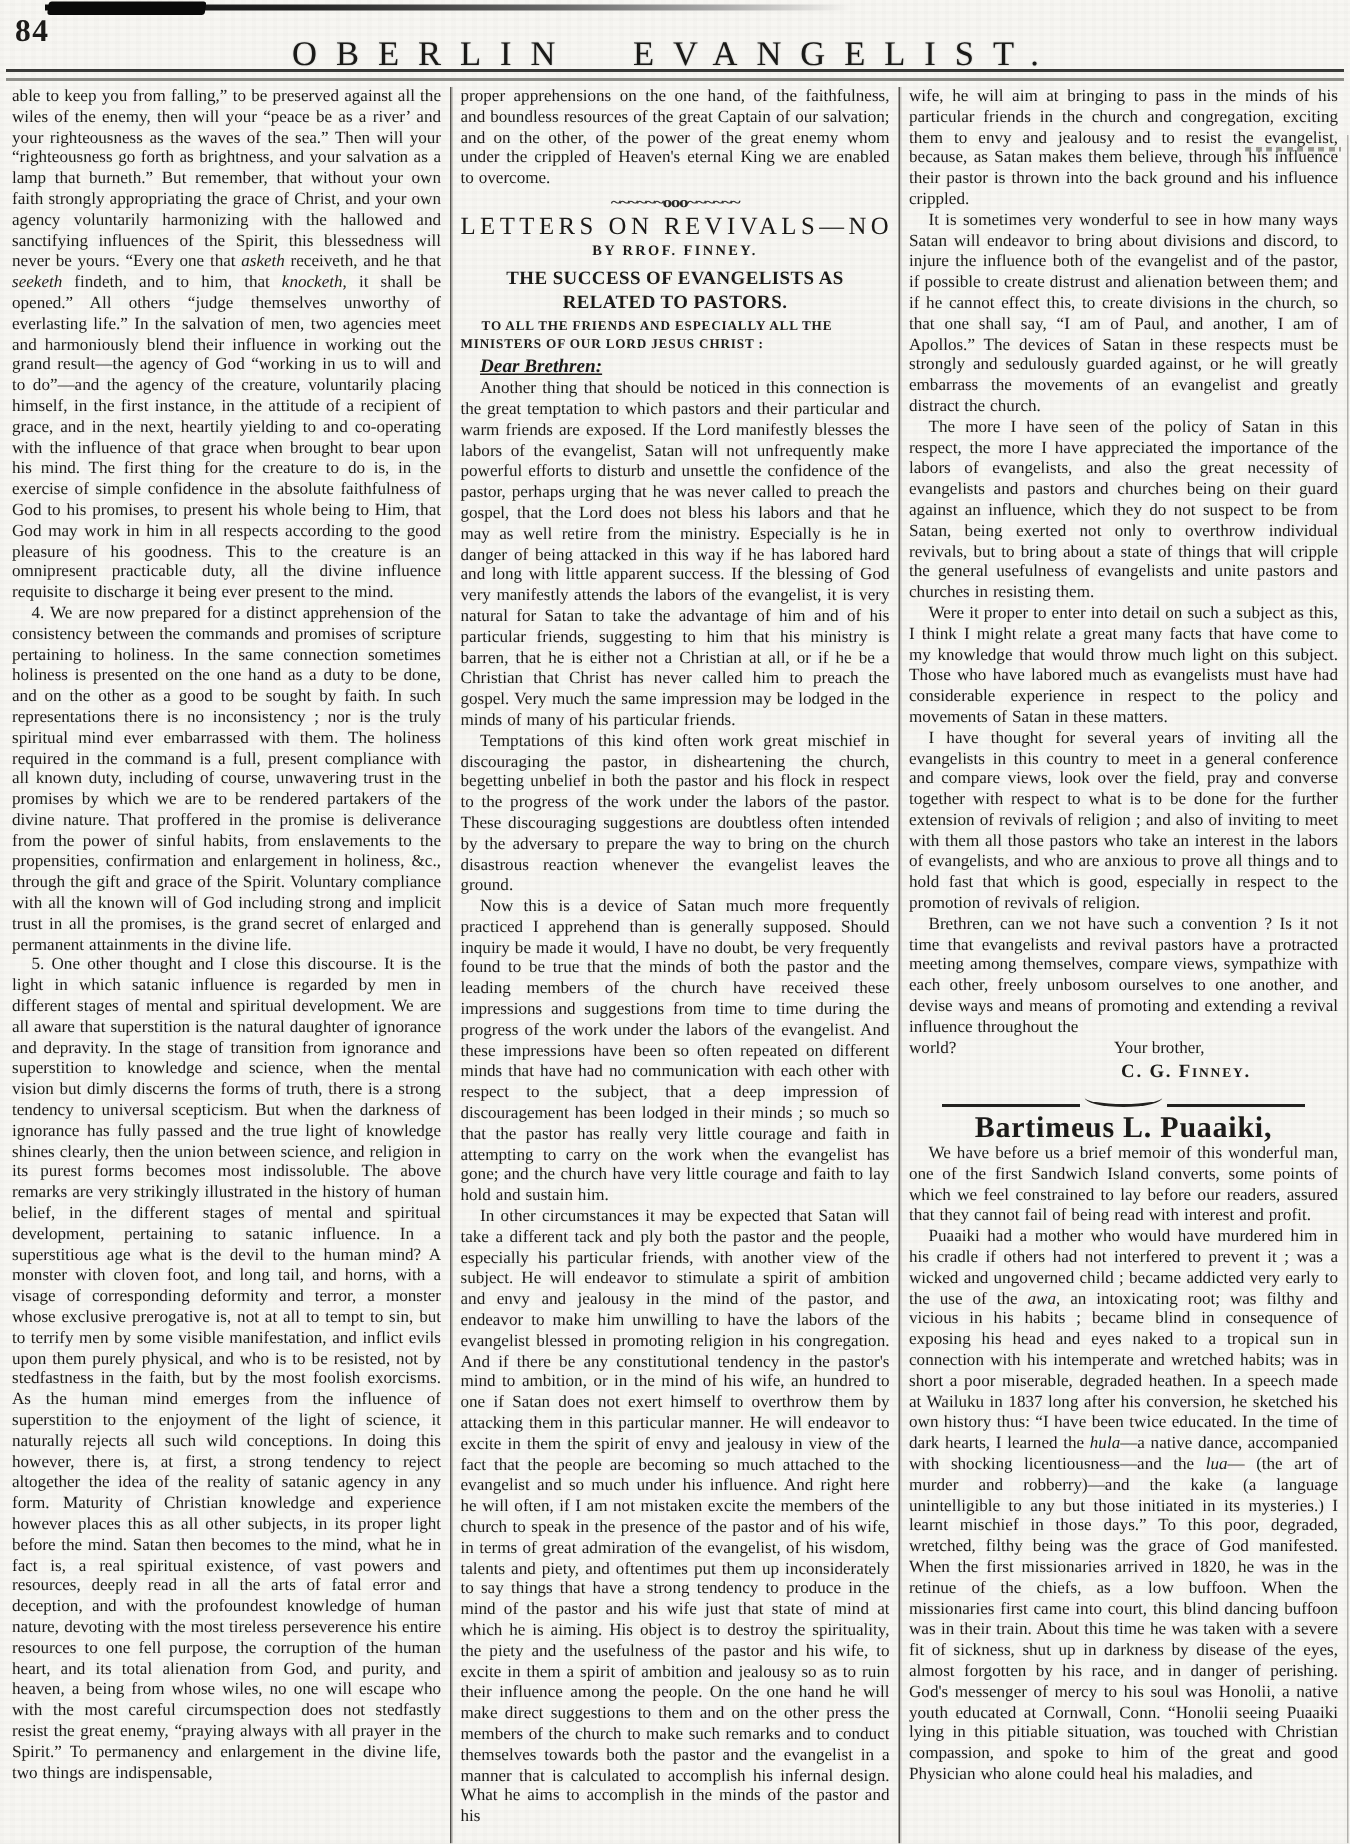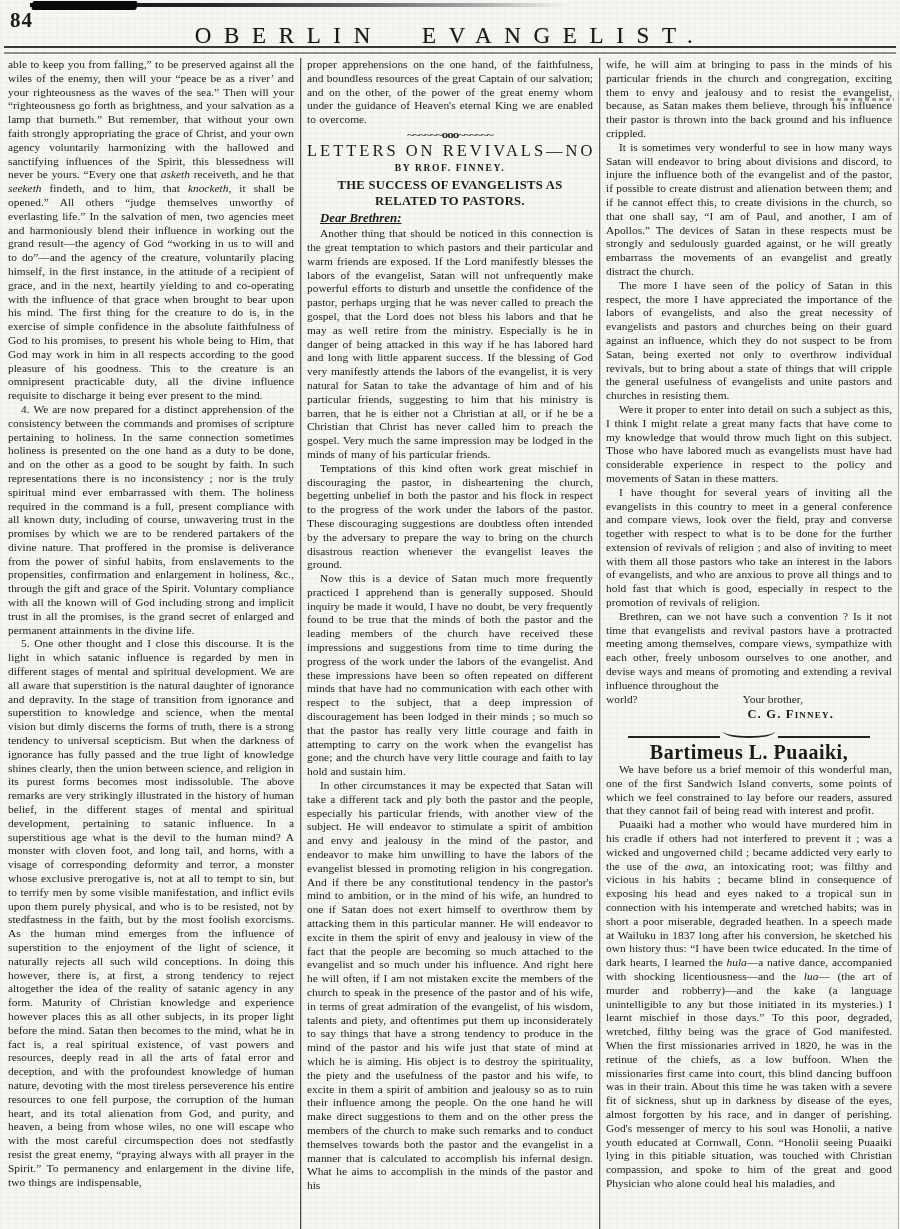--- a/index.html
+++ b/index.html
@@ -119,25 +119,26 @@
       <div class="paras continuation">
           <p class="para">able to keep you from falling,” to be preserved against all the wiles of the enemy, then will your “peace be as a river’ and your righteousness as the waves of the sea.”  Then will your “righteousness go forth as brightness, and your salvation as a lamp that burneth.” But remember, that without your own faith strongly appropriating the grace of Christ, and your own agency voluntarily harmonizing with the hallowed and sanctifying influences of the Spirit, this blessedness will never be yours.  “Every one that <i>asketh</i> receiveth, and he that <i>seeketh</i> findeth, and to him, that <i>knocketh</i>, it shall be opened.”  All others “judge themselves unworthy of everlasting life.”  In the salvation of men, two agencies meet and harmoniously blend their influence in working out the grand result—the agency of God “working in us to will and to do”—and the agency of the creature, voluntarily placing himself, in the first instance, in the attitude of a recipient of grace, and in the next, heartily yielding to and co-operating with the influence of that grace when brought to bear upon his mind.  The first thing for the creature to do is, in the exercise of simple confidence in the absolute faithfulness of God to his promises, to present his whole being to Him, that God may work in him in all respects according to the good pleasure of his goodness.  This to the creature is an omnipresent practicable duty, all the divine influence requisite to discharge it being ever present to the mind.</p>
           <p class="para">4.  We are now prepared for a distinct apprehension of the consistency between the commands and promises of scripture pertaining to holiness.  In the same connection sometimes holiness is presented on the one hand as a duty to be done, and on the other as a good to be sought by faith.  In such representations there is no inconsistency ; nor is the truly spiritual mind ever embarrassed with them.  The holiness required in the command is a full, present compliance with all known duty, including of course, unwavering trust in the promises by which we are to be rendered partakers of the divine nature.  That proffered in the promise is deliverance from the power of sinful habits, from enslavements to the propensities, confirmation and enlargement in holiness, &amp;c., through the gift and grace of the Spirit. Voluntary compliance with all the known will of God including strong and implicit trust in all the promises, is the grand secret of enlarged and permanent attainments in the divine life.</p>
           <p class="para">5.  One other thought and I close this discourse.  It is the light in which satanic influence is regarded by men in different stages of mental and spiritual development. We are all aware that superstition is the natural daughter of ignorance and depravity.  In the stage of transition from ignorance and superstition to knowledge and science, when the mental vision but dimly discerns the forms of truth, there is a strong tendency to universal scepticism.  But when the darkness of ignorance has fully passed and the true light of knowledge shines clearly, then the union between science, and religion in its purest forms becomes most indissoluble.  The above remarks are very strikingly illustrated in the history of human belief, in the different stages of mental and spiritual development, pertaining to satanic influence.  In a superstitious age what is the devil to the human mind? A monster with cloven foot, and long tail, and horns, with a visage of corresponding deformity and terror, a monster whose exclusive prerogative is, not at all to tempt to sin, but to terrify men by some visible manifestation, and inflict evils upon them purely physical, and who is to be resisted, not by stedfastness in the faith, but by the most foolish exorcisms.  As the human mind emerges from the influence of superstition to the enjoyment of the light of science, it naturally rejects all such wild conceptions.  In doing this however, there is, at first, a strong tendency to reject altogether the idea of the reality of satanic agency in any form.  Maturity of Christian knowledge and experience however places this as all other subjects, in its proper light before the mind. Satan then becomes to the mind, what he in fact is, a real spiritual existence, of vast powers and resources, deeply read in all the arts of fatal error and deception, and with the profoundest knowledge of human nature, devoting with the most tireless perseverence his entire resources to one fell purpose, the corruption of the human heart, and its total alienation from God, and purity, and heaven, a being from whose wiles, no one will escape who with the most careful circumspection does not stedfastly resist the great enemy, “praying always with all prayer in the Spirit.”  To permanency and enlargement in the divine life, two things are indispensable,</p>
         </div>
     </section>
 
     <div class="vrule"></div>
 
     <section class="col">
-      <p class="para noindent">proper apprehensions on the one hand, of the faithfulness, and boundless resources of the great Captain of our salvation; and on the other, of the power of the great enemy whom under the guidance of Heaven's eternal King we are enabled to overcome.</p>
+      <p class="para noindent">proper apprehensions on the one hand, of the faithfulness, and boundless resources of the great Captain of our salvation; and on the other, of the power of the great enemy whom under the crippled of Heaven's eternal King we are enabled to overcome.</p>
       <div class="ornament">~~~~~~ooo~~~~~~</div>
       <h2 class="article-title">LETTERS ON REVIVALS—NO. 31.</h2>
       <div class="byline">BY RROF. FINNEY.</div>
       <h3 class="article-subtitle">THE SUCCESS OF EVANGELISTS AS RELATED TO PASTORS.</h3>
+      <div class="salutation-caps">TO ALL THE FRIENDS AND ESPECIALLY ALL THE MINISTERS OF OUR LORD JESUS CHRIST :</div>
       <div class="salutation">Dear Brethren:</div>
       <div class="paras">
           <p class="para">Another thing that should be noticed in this connection is the great temptation to which pastors and their particular and warm friends are exposed.  If the Lord manifestly blesses the labors of the evangelist, Satan will not unfrequently make powerful efforts to disturb and unsettle the confidence of the pastor, perhaps urging that he was never called to preach the gospel, that the Lord does not bless his labors and that he may as well retire from the ministry.  Especially is he in danger of being attacked in this way if he has labored hard and long with little apparent success.  If the blessing of God very manifestly attends the labors of the evangelist, it is very natural for Satan to take the advantage of him and of his particular friends, suggesting to him that his ministry is barren, that he is either not a Christian at all, or if he be a Christian that Christ has never called him to preach the gospel.  Very much the same impression may be lodged in the minds of many of his particular friends.</p>
           <p class="para">Temptations of this kind often work great mischief in discouraging the pastor, in disheartening the church, begetting unbelief in both the pastor and his flock in respect to the progress of the work under the labors of the pastor.  These discouraging suggestions are doubtless often intended by the adversary to prepare the way to bring on the church disastrous reaction whenever the evangelist leaves the ground.</p>
           <p class="para">Now this is a device of Satan much more frequently practiced I apprehend than is generally supposed. Should inquiry be made it would, I have no doubt, be very frequently found to be true that the minds of both the pastor and the leading members of the church have received these impressions and suggestions from time to time during the progress of the work under the labors of the evangelist.  And these impressions have been so often repeated on different minds that have had no communication with each other with respect to the subject, that a deep impression of discouragement has been lodged in their minds ; so much so that the pastor has really very little courage and faith in attempting to carry on the work when the evangelist has gone; and the church have very little courage and faith to lay hold and sustain him.</p>
           <p class="para">In other circumstances it may be expected that Satan will take a different tack and ply both the pastor and the people, especially his particular friends, with another view of the subject.  He will endeavor to stimulate a spirit of ambition and envy and jealousy in the mind of the pastor, and endeavor to make him unwilling to have the labors of the evangelist blessed in promoting religion in his congregation.  And if there be any constitutional tendency in the pastor's mind to ambition, or in the mind of his wife, an hundred to one if Satan does not exert himself to overthrow them by attacking them in this particular manner.  He will endeavor to excite in them the spirit of envy and jealousy in view of the fact that the people are becoming so much attached to the evangelist and so much under his influence.  And right here he will often, if I am not mistaken excite the members of the church to speak in the presence of the pastor and of his wife, in terms of great admiration of the evangelist, of his wisdom, talents and piety, and oftentimes put them up inconsiderately to say things that have a strong tendency to produce in the mind of the pastor and his wife just that state of mind at which he is aiming.  His object is to destroy the spirituality, the piety and the usefulness of the pastor and his wife, to excite in them a spirit of ambition and jealousy so as to ruin their influence among the people. On the one hand he will make direct suggestions to them and on the other press the members of the church to make such remarks and to conduct themselves towards both the pastor and the evangelist in a manner that is calculated to accomplish his infernal design.  What he aims to accomplish in the minds of the pastor and his</p>
         </div>
     </section>
 
     <div class="vrule"></div>

